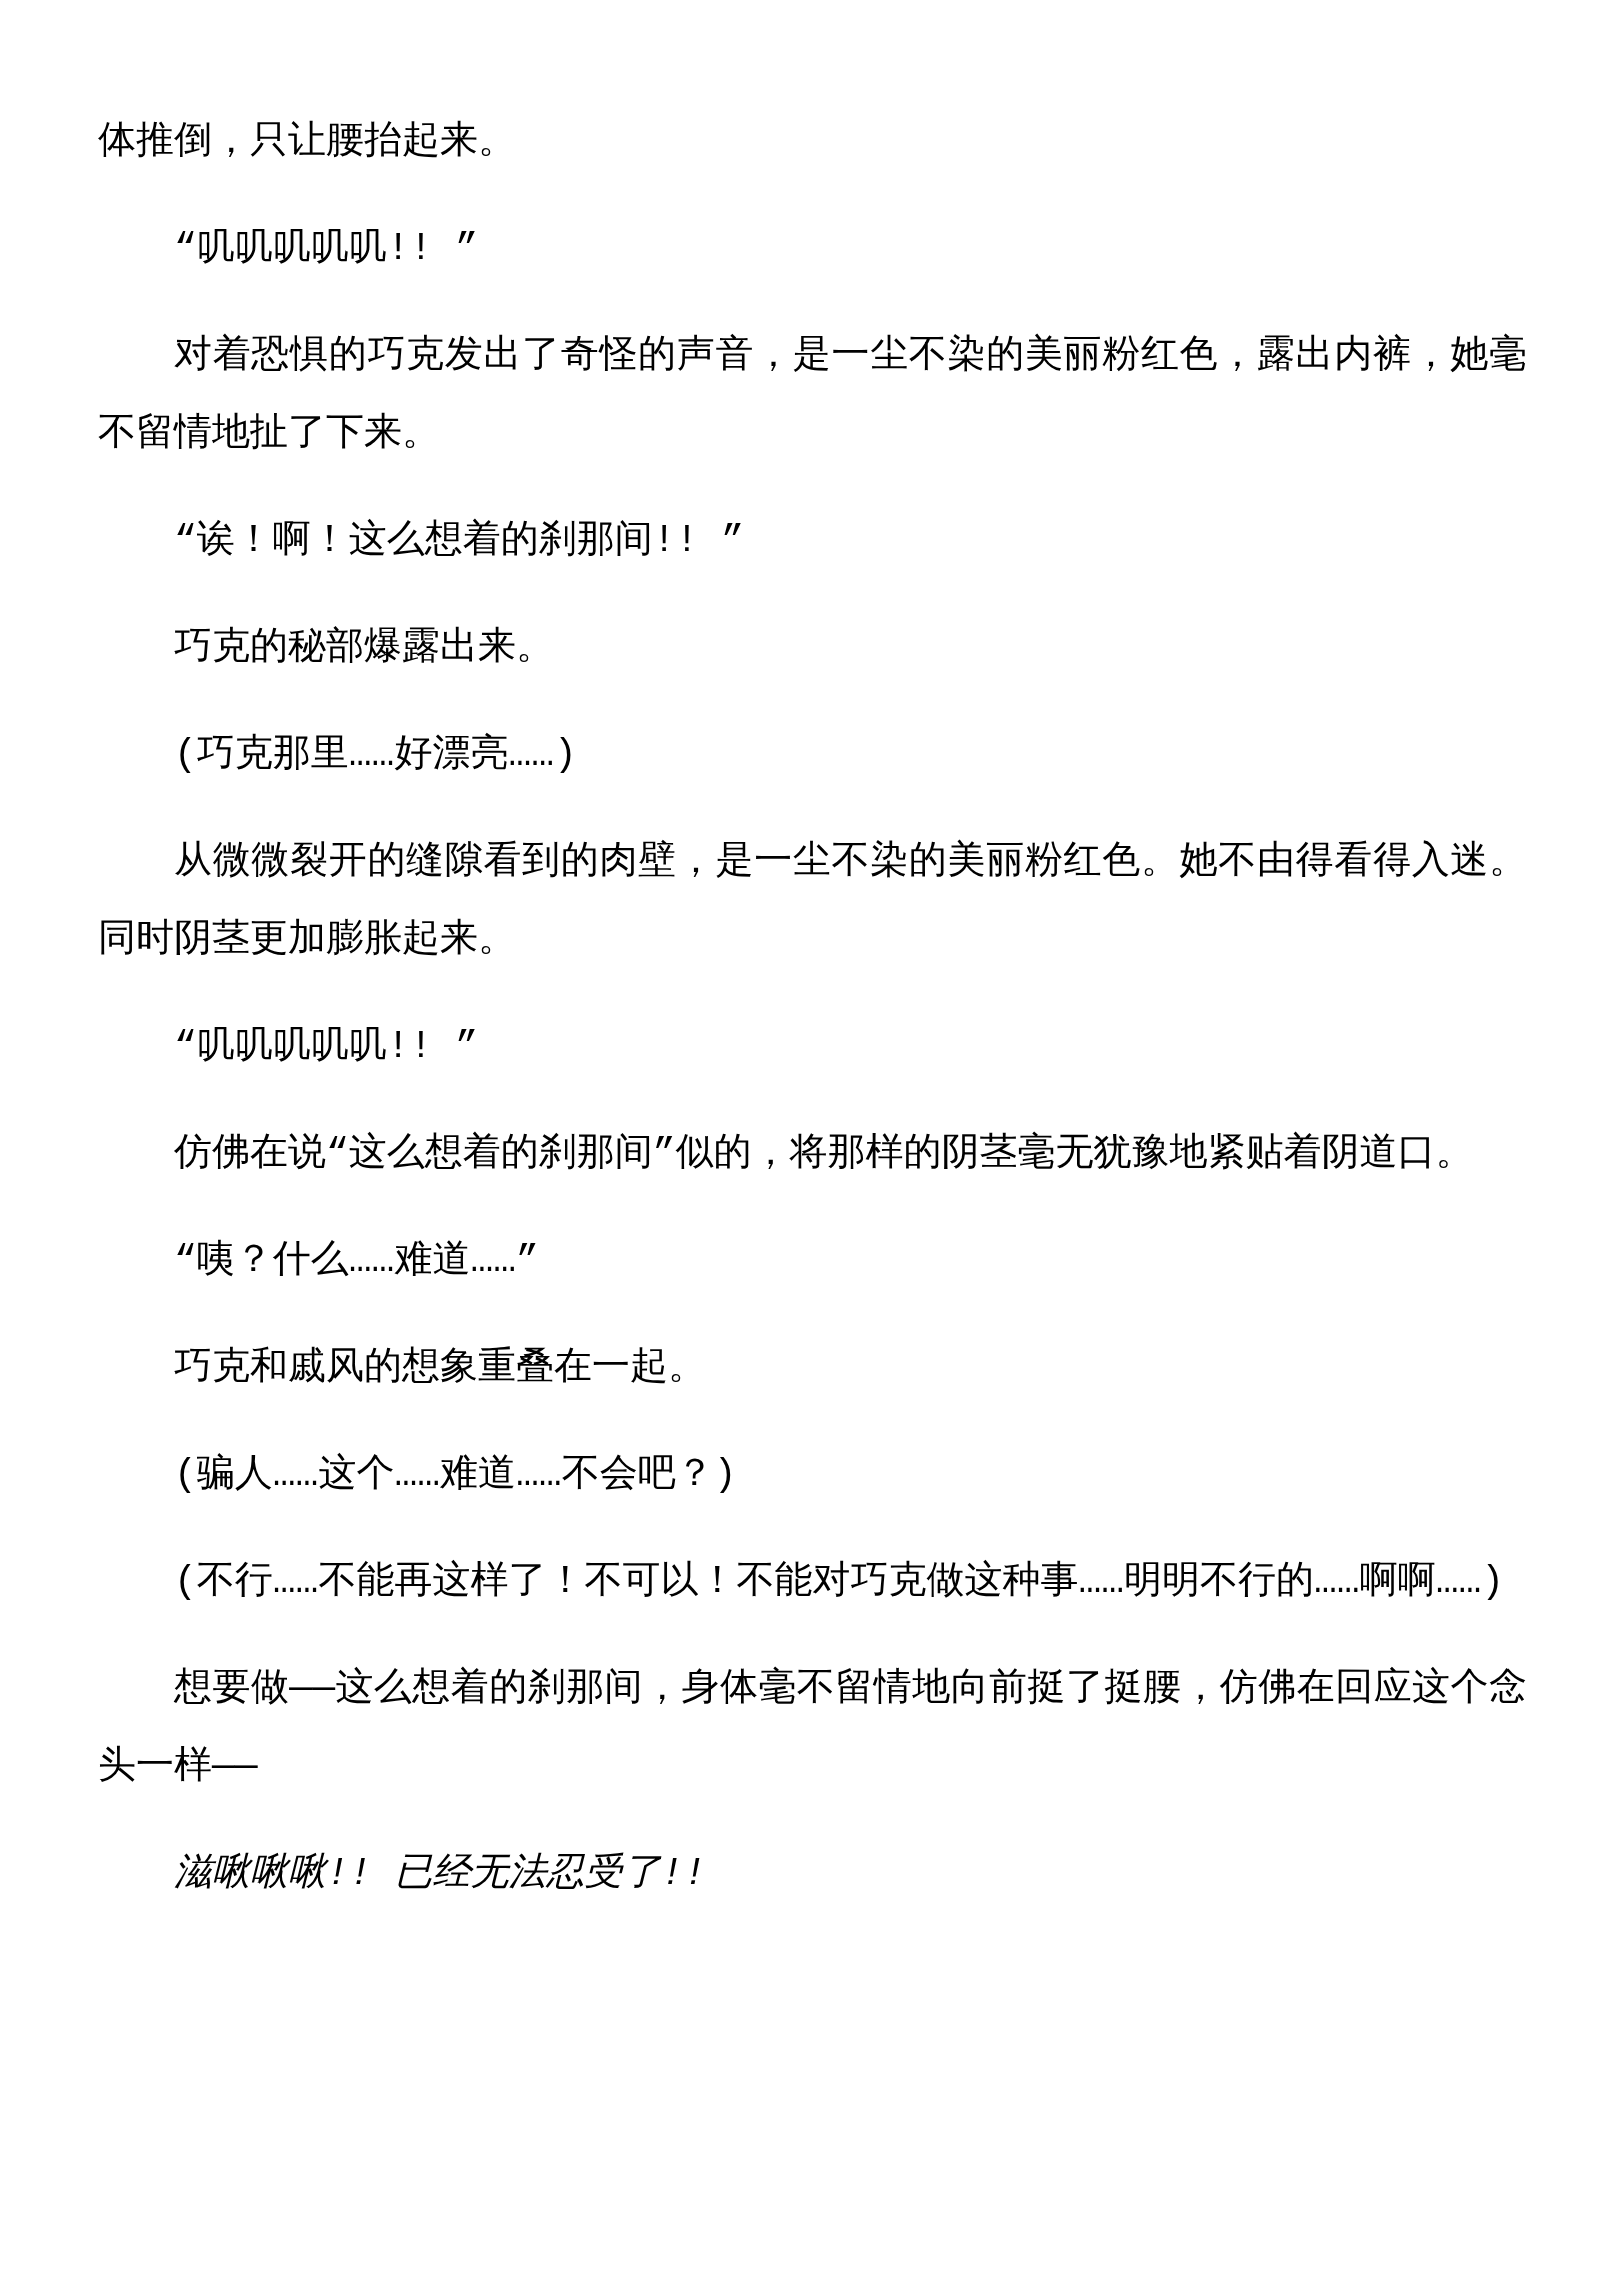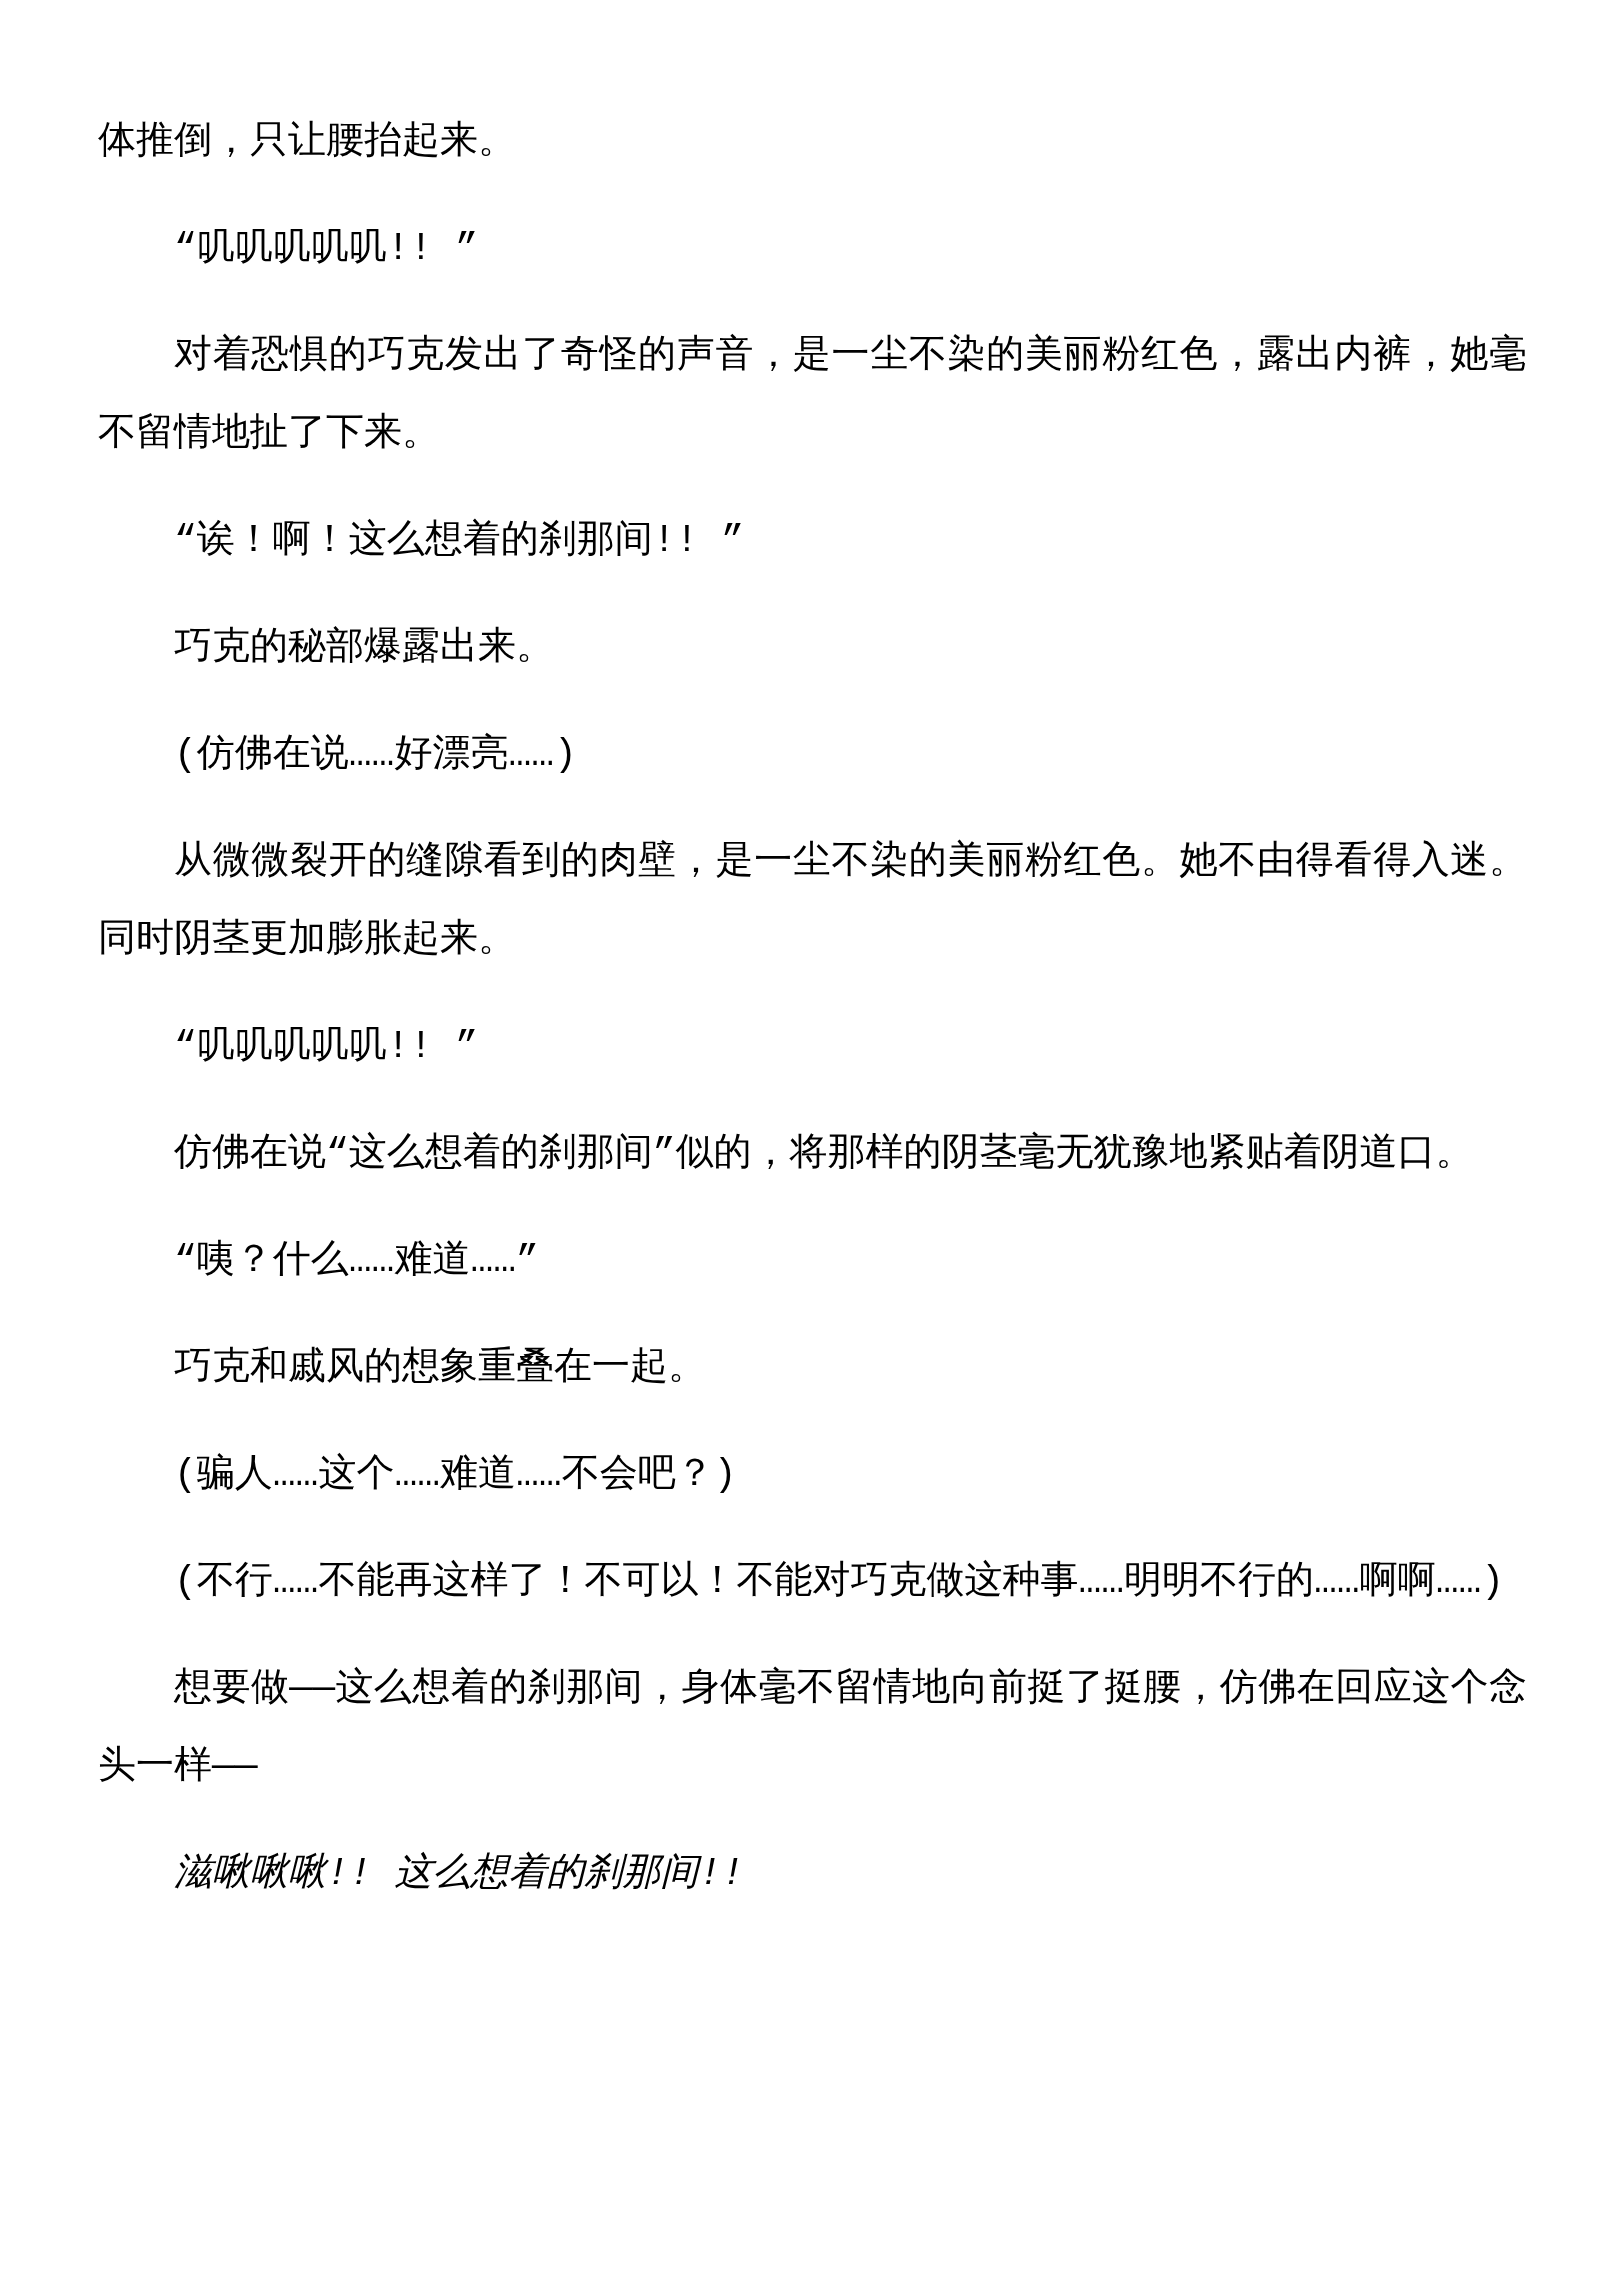--- a/index.html
+++ b/index.html
@@ -37,24 +37,24 @@
 </style>
 </head>
 <body>
 
 <div class="page">
   <p class="no-indent">体推倒，只让腰抬起来。</p>
   <p>“叽叽叽叽叽!! ”</p>
   <p>对着恐惧的巧克发出了奇怪的声音，是一尘不染的美丽粉红色，露出内裤，她毫不留情地扯了下来。</p>
   <p>“诶！啊！这么想着的刹那间!! ”</p>
   <p>巧克的秘部爆露出来。</p>
-  <p>(仿佛在说……好漂亮……)</p>
+  <p>(巧克那里……好漂亮……)</p>
   <p>从微微裂开的缝隙看到的肉壁，是一尘不染的美丽粉红色。她不由得看得入迷。同时阴茎更加膨胀起来。</p>
   <p>“叽叽叽叽叽!! ”</p>
   <p>仿佛在说“这么想着的刹那间”似的，将那样的阴茎毫无犹豫地紧贴着阴道口。</p>
   <p>“咦？什么……难道……”</p>
   <p>巧克和戚风的想象重叠在一起。</p>
   <p>(骗人……这个……难道……不会吧？)</p>
   <p>(不行……不能再这样了！不可以！不能对巧克做这种事……明明不行的……啊啊……)</p>
   <p>想要做——这么想着的刹那间，身体毫不留情地向前挺了挺腰，仿佛在回应这个念头一样——</p>
-  <p class="sfx">滋啾啾啾!! 这么想着的刹那间!!</p>
+  <p class="sfx">滋啾啾啾!! 已经无法忍受了!!</p>
 </div>
 
 
 </body></html>

